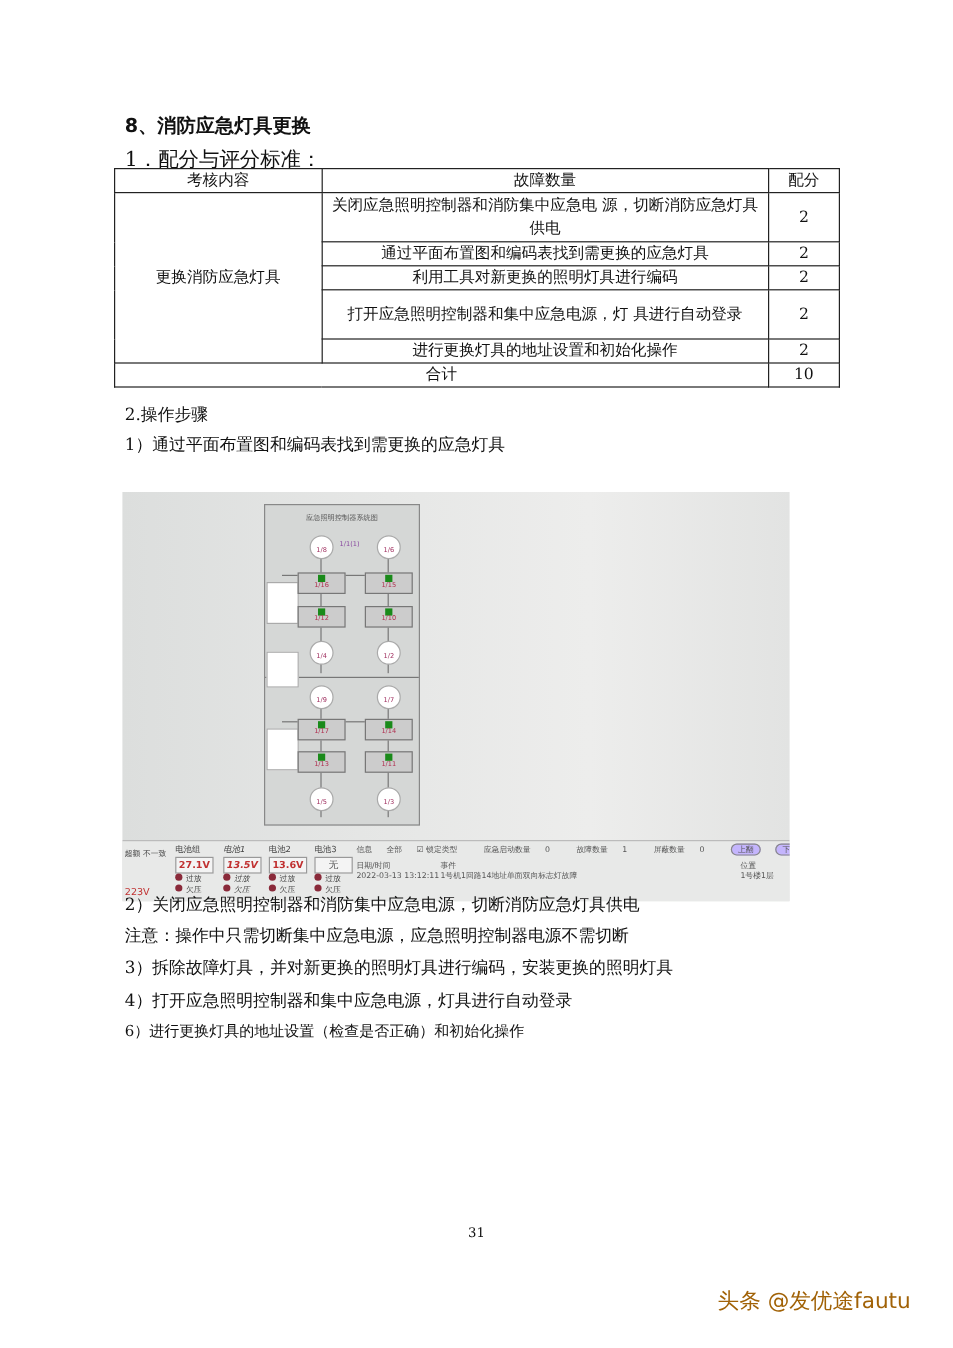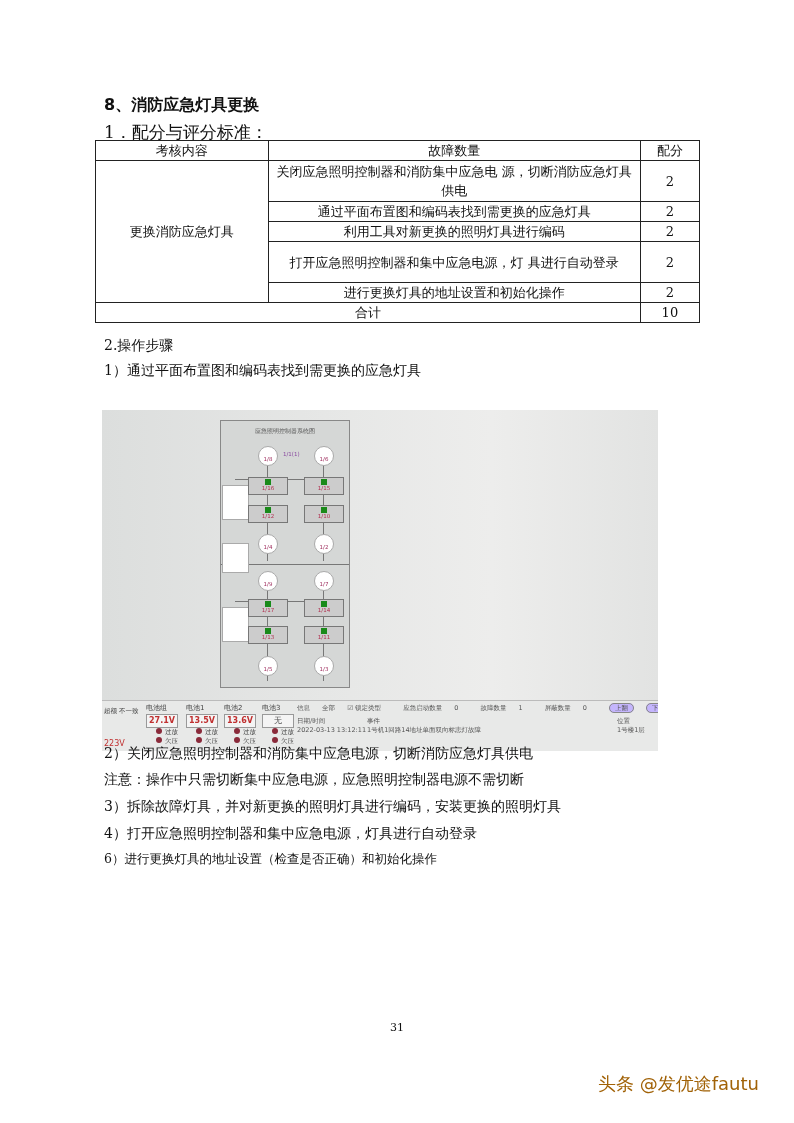--- a/index.html
+++ b/index.html
@@ -14,21 +14,21 @@
   .panel{position:absolute;left:118px;top:10px;width:128px;height:266px;border:1px solid #888;background:#d5d7d6;}
   .panel-title{position:absolute;left:0;top:6px;width:100%;text-align:center;font-size:6px;color:#555;font-family:"DejaVu Sans",sans-serif;}
   .circle{position:absolute;width:18px;height:18px;border-radius:50%;background:#fff;border:1px solid #aaa;font-size:5.5px;color:#a03060;text-align:center;line-height:24px;font-family:"DejaVu Sans",sans-serif;}
   .node{position:absolute;width:38px;height:16px;border:1px solid #777;background:#ccc;font-size:5.5px;color:#b03050;text-align:center;font-family:"DejaVu Sans",sans-serif;}
   .node .sq{display:block;margin:1px auto 0;width:6px;height:6px;background:#1a8a1a;}
   .wbox{position:absolute;background:#fff;border:1px solid #aaa;}
   .line{position:absolute;background:#777;}
   .bar{position:absolute;left:0;top:290px;width:556px;height:51px;background:#e8e9e8;border-top:1px solid #bbb;font-family:"DejaVu Sans",sans-serif;}
   .bat{position:absolute;top:2px;font-size:7px;color:#444;}
   .bat .v{display:block;margin-top:1px;width:30px;height:12px;border:1px solid #999;background:#f4f4f4;font-size:8px;font-weight:bold;color:#c03030;line-height:12px;text-align:center;}
-  .bat .st{display:block;font-size:6.5px;line-height:9px;text-align:right;}
+  .bat .st{display:block;font-size:6.5px;line-height:9px;}
   .bat .st::before{content:"";display:inline-block;width:6px;height:6px;border-radius:50%;background:#8a2a3a;margin-right:3px;}
   .info{position:absolute;left:195px;top:3px;font-size:6.5px;color:#555;white-space:nowrap;}
   .info span{margin-right:10px;}
   .btn{border:1px solid #888;border-radius:6px;padding:0 5px;background:#c4b5fd;}
   .log{position:absolute;left:195px;top:16px;font-size:6.5px;color:#555;line-height:9px;}
   .log .col2{position:absolute;left:70px;white-space:nowrap;}
   .log .col3{position:absolute;left:320px;white-space:nowrap;}
   .para{position:absolute;left:104px;font-size:14px;white-space:nowrap;}
   .pnum{position:absolute;left:390px;top:1021px;font-size:11px;}
   .wm{position:absolute;left:598px;top:1072px;font-size:18px;color:#a16207;font-family:"DejaVu Sans","Liberation Sans",sans-serif;text-shadow:0 0 2px #fff;}
@@ -119,21 +119,21 @@
       <span>不一致</span>
     </div>
     <div style="position:absolute;left:2px;top:38px;font-size:8px;font-weight:normal;color:#c03030;">223V</div>
 
     <div class="bat" style="left:44px;">
       <span>电池组</span>
       <span class="v">27.1V</span>
       <span class="st">过放</span>
       <span class="st">欠压</span>
     </div>
-    <div class="bat" style="left:84px;">
+    <div class="bat" style="left:84px;font-style:italic;">
       <span>电池1</span>
       <span class="v">13.5V</span>
       <span class="st">过放</span>
       <span class="st">欠压</span>
     </div>
     <div class="bat" style="left:122px;">
       <span>电池2</span>
       <span class="v">13.6V</span>
       <span class="st">过放</span>
       <span class="st">欠压</span>

